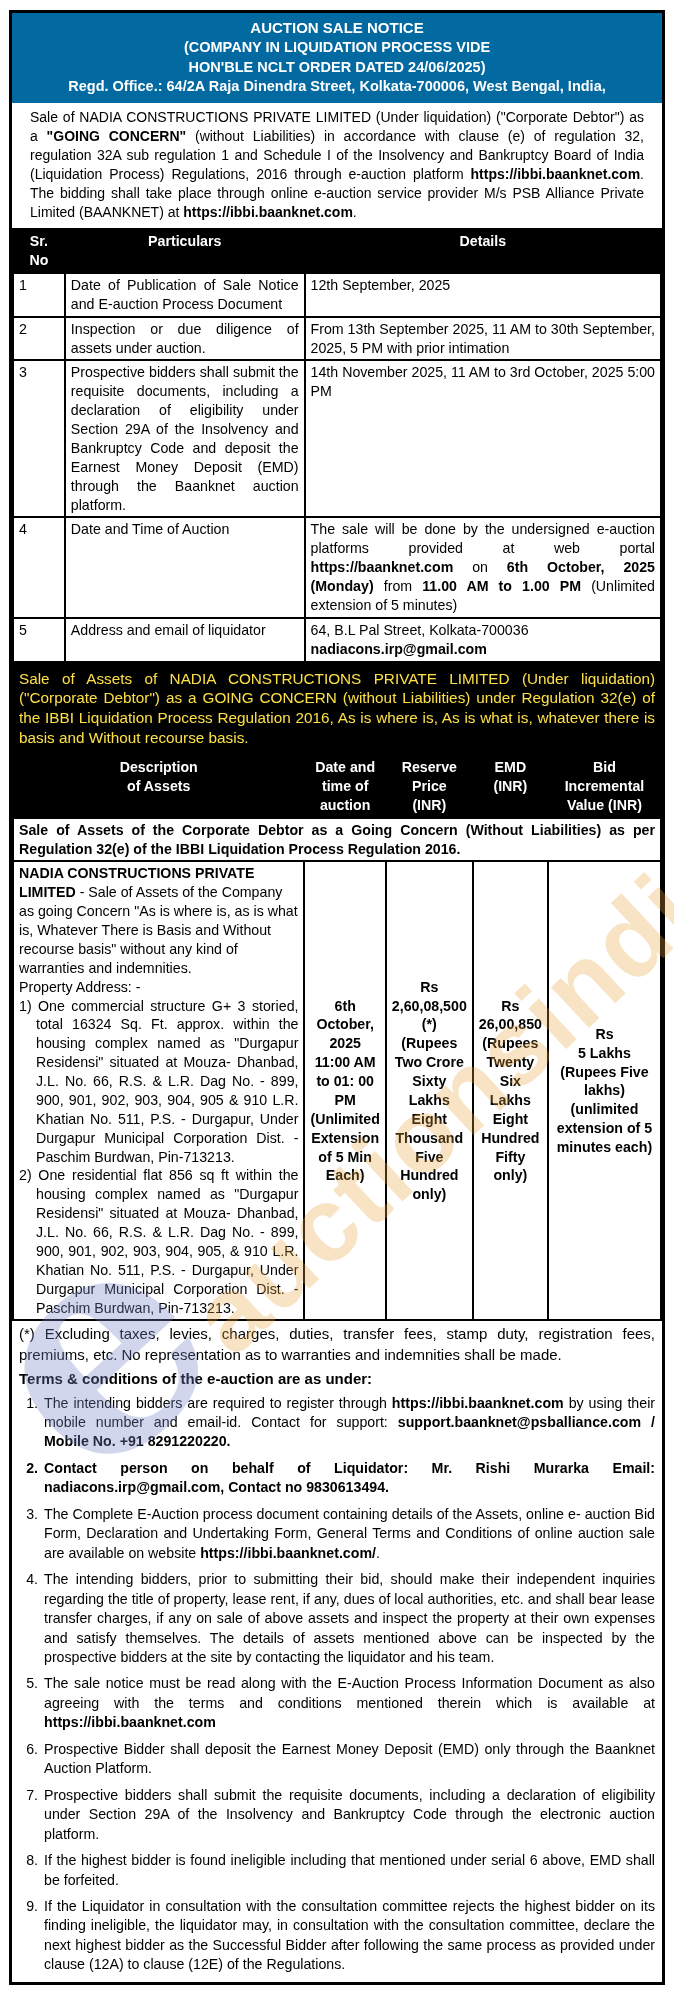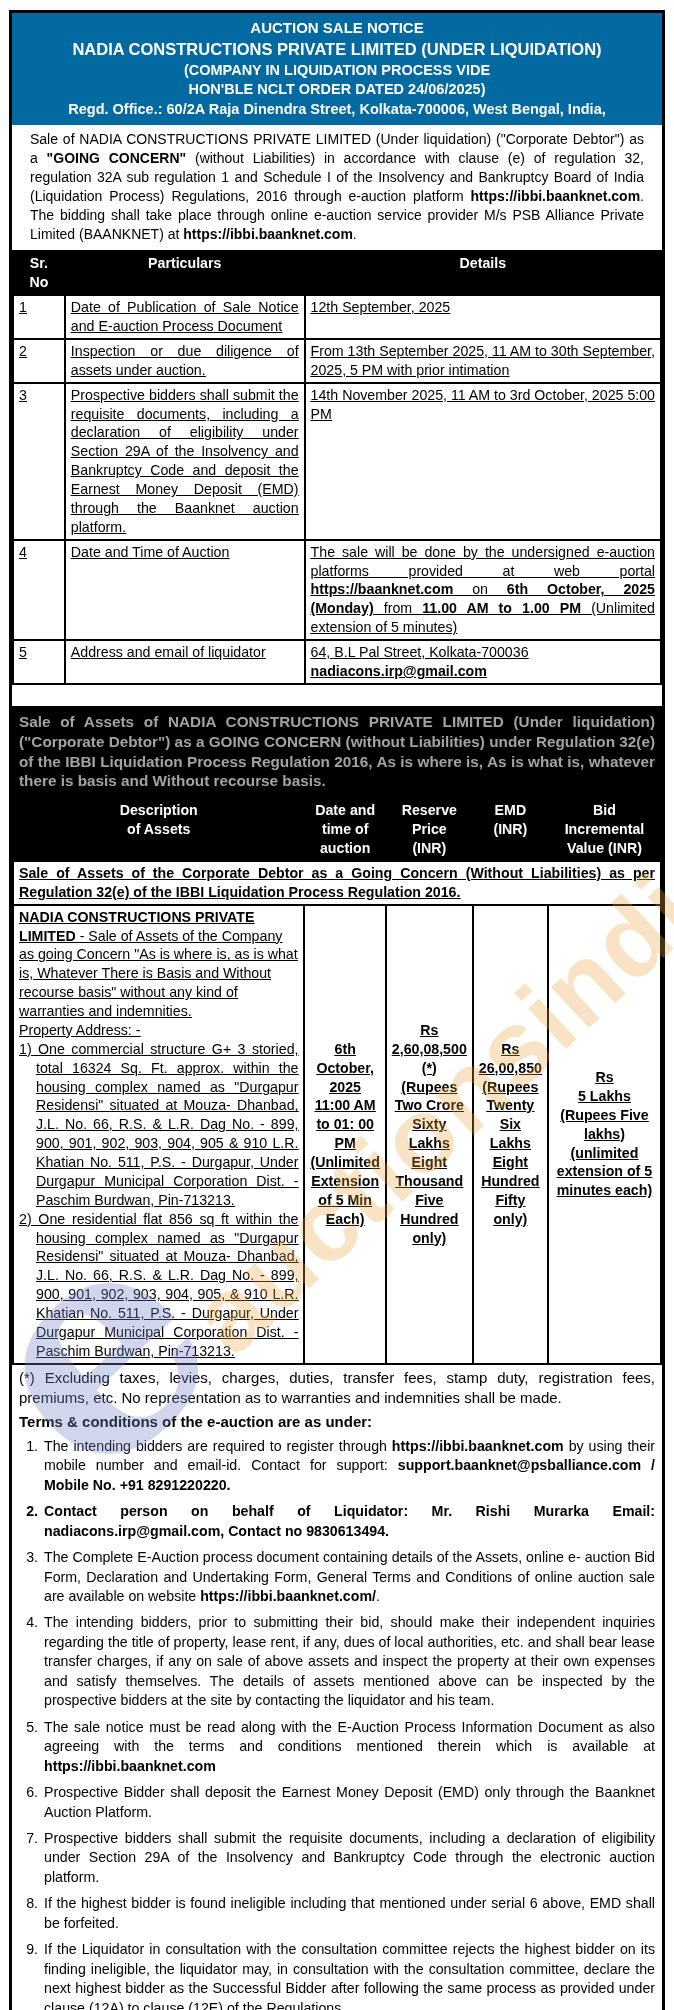--- a/index.html
+++ b/index.html
@@ -21,30 +21,29 @@
   .para {
     padding:5px 18px 6px; font-size:14px; line-height:1.36; text-align:justify;
   }
   .bold { font-weight:bold; }
   table { width:100%; border-collapse:collapse; }
   th, td {
     border:2px solid #000; padding:2px 5px; font-size:14.2px; line-height:1.33;
     vertical-align:top; text-align:left;
   }
   thead th { background:#000; color:#fff; font-weight:bold; text-align:center; }
-  table, tr { border:2px solid #22c55e;text-decoration:underline; }
+  table, tr { border:2px solid #22c55e; }
   .t1-c0 { width:8%; }
   .t1-c1 { width:37%; }
   .t1-c2 { width:55%; }
   .just { text-align:justify; }
   .banner2 {
-    background:#000; color:#a3a3a3; font-weight:bold; text-align:justify;
+    background:#000; color:#fde047; font-weight:normal; text-align:justify;
     padding:4px 7px 6px; font-size:15.3px; line-height:1.3;
     border-top:2px solid #000;
-    margin-top:21px;
   }
   .t2-c0 { width:46.8%; }
   .t2-c1 { width:11.5%; }
   .t2-c2 { width:13.3%; }
   .t2-c3 { width:10.7%; }
   .t2-c4 { width:17.7%; }
   .preline { white-space:pre-line; }
   .cell-center {
     text-align:center; vertical-align:middle; font-weight:bold;
   }
@@ -67,24 +66,23 @@
   }
   .wm-t { font-weight:bold; font-size:105px; color:rgba(232,163,60,0.55); letter-spacing:2px; }
 </style>
 </head>
 <body>
 
 <div class="doc">
 
   <div class="black-box">
     <div class="hline1">AUCTION SALE NOTICE</div>
-    <div class="hline2">NADIA CONSTRUCTIONS PRIVATE LIMITED (UNDER LIQUIDATION)</div>
     <div class="hline3">(COMPANY IN LIQUIDATION PROCESS VIDE</div>
     <div class="hline3">HON'BLE NCLT ORDER DATED 24/06/2025)</div>
-    <div class="hline3">Regd. Office.: 60/2A Raja Dinendra Street, Kolkata-700006, West Bengal, India,</div>
+    <div class="hline3">Regd. Office.: 64/2A Raja Dinendra Street, Kolkata-700006, West Bengal, India,</div>
   </div>
 
   <div class="para">
     <span>Sale of NADIA CONSTRUCTIONS PRIVATE LIMITED (Under liquidation) ("Corporate Debtor") as a </span><span class="bold">"GOING CONCERN"</span><span> (without Liabilities) in accordance with clause (e) of regulation 32, regulation 32A sub regulation 1 and Schedule I of the Insolvency and Bankruptcy Board of India (Liquidation Process) Regulations, 2016 through e-auction platform </span><span class="bold">https://ibbi.baanknet.com</span><span>. The bidding shall take place through online e-auction service provider M/s PSB Alliance Private Limited (BAANKNET) at </span><span class="bold">https://ibbi.baanknet.com</span><span>.</span>
   </div>
 
   <table>
     <thead>
       <tr>
         <th class="t1-c0">Sr. No</th>

